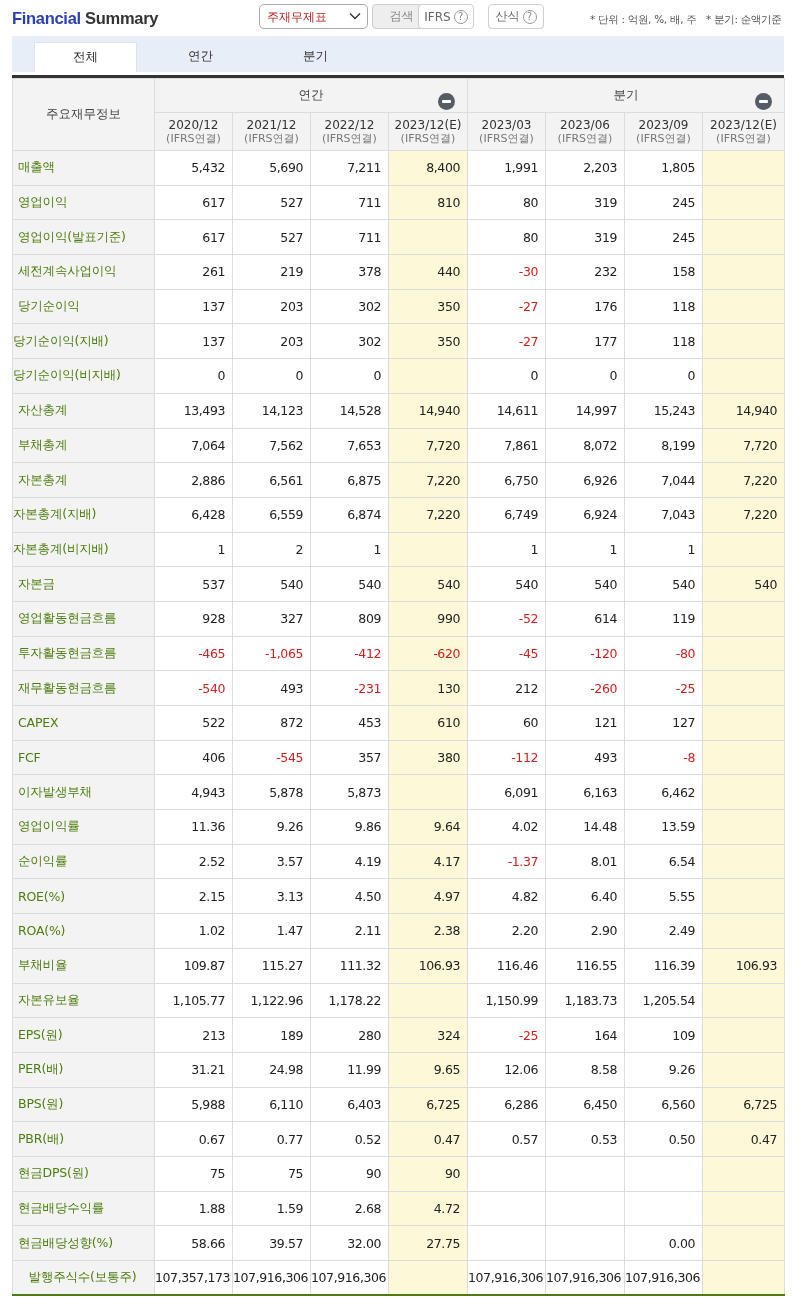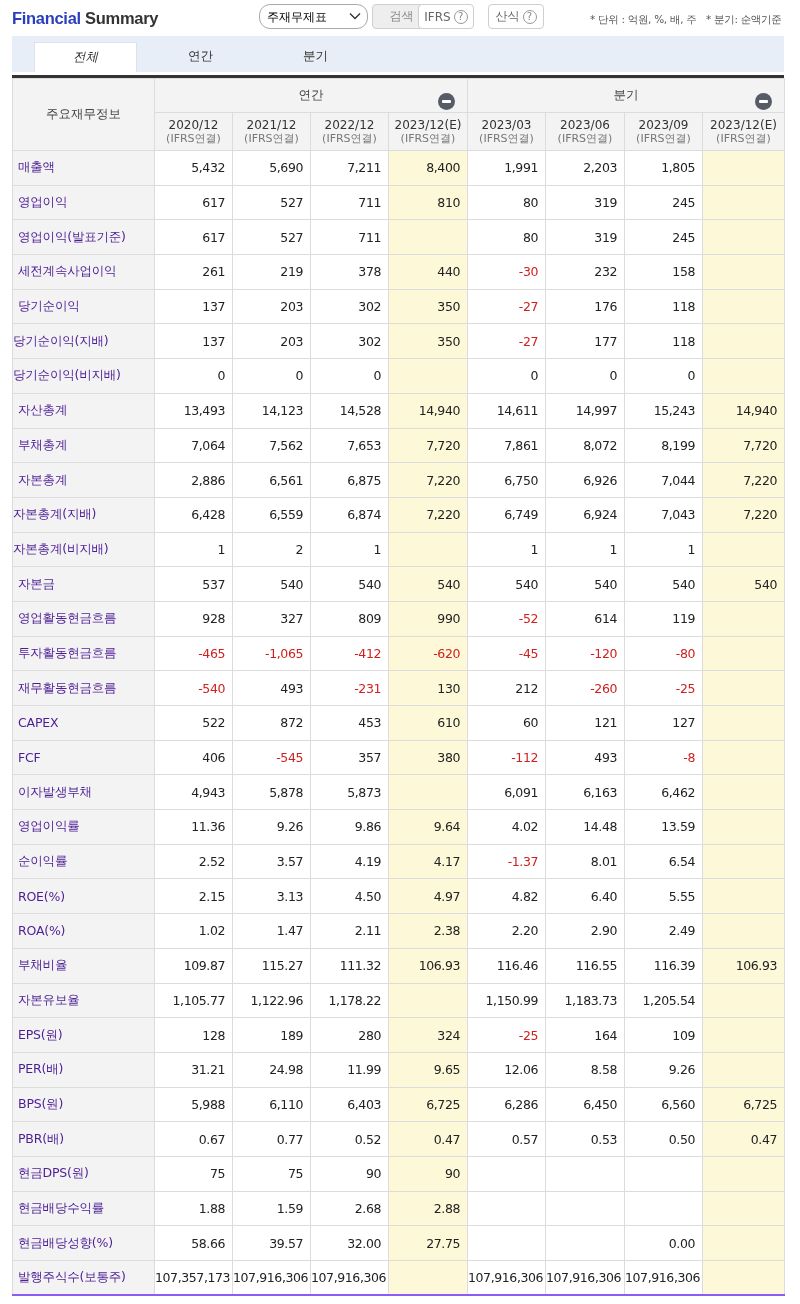--- a/index.html
+++ b/index.html
@@ -4,55 +4,55 @@
 <style>
   * { box-sizing: border-box; margin: 0; padding: 0; }
   html, body { width: 800px; height: 1304px; background: #fff; overflow: hidden; }
   body { font-family: "DejaVu Sans", "Liberation Sans", sans-serif; color: #222; font-size: 12px; position: relative; }
 
   .topbar { position: absolute; left: 0; top: 0; width: 800px; height: 36px; text-decoration: underline; }
   .title { position: absolute; left: 12px; top: 9px; font-family: "Liberation Sans", sans-serif; font-size: 16.5px; font-weight: bold; letter-spacing: -0.3px; }
   .title .t1 { color: #2a3fbf; }
   .title .t2 { color: #333; }
 
-  .select { position: absolute; left: 259px; top: 4px; width: 109px; height: 25px; border: 1px solid #aaa; border-radius: 11px; background: #fff; font-size: 12px; padding: 4px 0 0 7px; color: #000000; }
+  .select { position: absolute; left: 259px; top: 4px; width: 109px; height: 25px; border: 1px solid #aaa; border-radius: 5px; background: #fff; font-size: 12px; padding: 4px 0 0 7px; color: #b91c1c; }
   .select .chev { position: absolute; right: 6px; top: 5px; width: 12px; height: 12px; }
   .btn { position: absolute; top: 4px; height: 25px; border: 1px solid #cfcfcf; border-radius: 4px; font-size: 12px; display: flex; align-items: center; justify-content: center; color: #666; background: #fff; }
   .btn-search { left: 372px; width: 52px; background: #eeeeee; color: #888; padding-left: 7px; }
   .btn-ifrs { left: 418px; width: 56px; }
   .btn-formula { left: 488px; width: 56px; }
   .qicon { display: inline-block; width: 14px; height: 14px; border: 1px solid #999; border-radius: 50%; font-size: 10px; line-height: 12px; text-align: center; color: #888; margin-left: 3px; }
   .unit { position: absolute; top: 13px; font-size: 10.5px; color: #555; letter-spacing: -0.3px; }
   .unit1 { left: 590px; }
   .unit2 { left: 706px; }
 
   .tabs { position: absolute; left: 12px; top: 36px; width: 772px; height: 36px; background: #e8eef7; }
   .tab { position: absolute; top: 6px; height: 30px; width: 103px; text-align: center; font-size: 12.5px; padding-top: 6px; color: #333; }
   .tab.active { background: #fff; border: 1px solid #dde3ec; border-bottom: none; }
-  .tab0 { left: 22px; font-style: italic; }
+  .tab0 { left: 22px; }
   .tab1 { left: 137px; }
   .tab2 { left: 252px; }
 
   .table-wrap { position: absolute; left: 12px; top: 75px; width: 772px; border-top: 3px solid #333; }
   table { border-collapse: collapse; width: 772px; table-layout: fixed; }
   th, td { border: 1px solid #dcdcdc; }
   th { background: #f3f3f3; font-weight: normal; color: #444; }
   thead th.group { height: 34px; font-size: 12.5px; position: relative; }
   thead th.col { height: 38px; font-size: 12px; line-height: 14px; color: #333; }
   thead th.col .sub { font-size: 11px; color: #777; display: block; }
   thead th.label-head { font-size: 12.5px; }
   .minus { position: absolute; right: 12px; top: 14px; width: 17px; height: 17px; border-radius: 50%; background: #555c66; }
   .minus::after { content: ""; position: absolute; left: 4px; top: 7px; width: 9px; height: 3px; background: #fff; border-radius: 1px; }
 
   tbody td { height: 34.7px; font-size: 12.5px; text-align: right; padding-right: 7px; font-family: "DejaVu Sans", sans-serif; letter-spacing: -0.4px; }
-  tbody td.label { background: #f3f3f3; text-align: left; padding-left: 5px; color: #4c1d95; font-size: 12.5px; letter-spacing: -0.2px; }
+  tbody td.label { background: #f3f3f3; text-align: left; padding-left: 5px; color: #4d7c0f; font-size: 12.5px; letter-spacing: -0.2px; }
   tbody td.label.indent { padding-left: 0; }
   tbody td.est { background: #fdf8d8; }
   tbody td.neg { color: #d12020; }
-  tbody tr.last td { border-bottom: 2px solid #8b5cf6; }
+  tbody tr.last td { border-bottom: 2px solid #4d7c0f; text-align: center; }
 </style>
 </head>
 <body>
 
 <div class="topbar">
   <div class="title">
     <span class="t1">Financial</span><span class="t2"> Summary</span>
   </div>
 
   <div class="select">
@@ -391,21 +391,21 @@
           <td class="">1,122.96</td>
           <td class="">1,178.22</td>
           <td class="est"></td>
           <td class="">1,150.99</td>
           <td class="">1,183.73</td>
           <td class="">1,205.54</td>
           <td class="est"></td>
         </tr>
         <tr>
           <td class="label">EPS(원)</td>
-          <td class="">128</td>
+          <td class="">213</td>
           <td class="">189</td>
           <td class="">280</td>
           <td class="est">324</td>
           <td class="neg">-25</td>
           <td class="">164</td>
           <td class="">109</td>
           <td class="est"></td>
         </tr>
         <tr>
           <td class="label">PER(배)</td>
@@ -449,21 +449,21 @@
           <td class=""></td>
           <td class=""></td>
           <td class=""></td>
           <td class="est"></td>
         </tr>
         <tr>
           <td class="label">현금배당수익률</td>
           <td class="">1.88</td>
           <td class="">1.59</td>
           <td class="">2.68</td>
-          <td class="est">2.88</td>
+          <td class="est">4.72</td>
           <td class=""></td>
           <td class=""></td>
           <td class=""></td>
           <td class="est"></td>
         </tr>
         <tr>
           <td class="label">현금배당성향(%)</td>
           <td class="">58.66</td>
           <td class="">39.57</td>
           <td class="">32.00</td>

